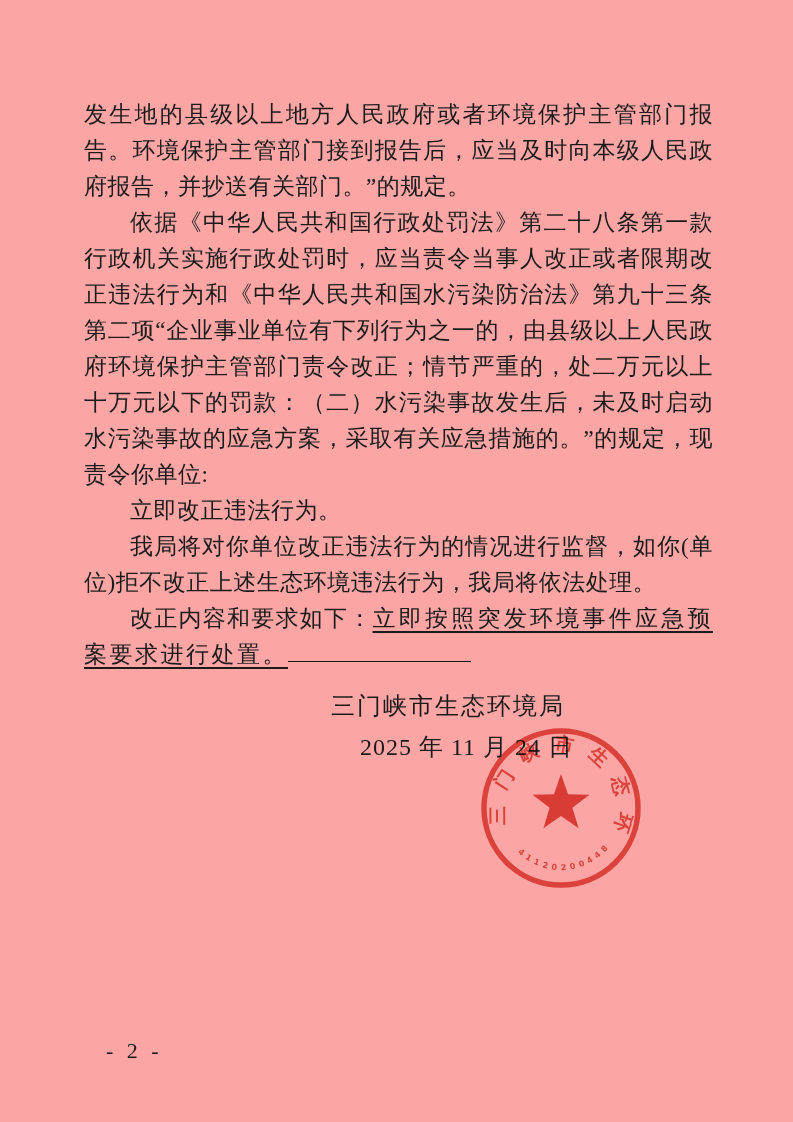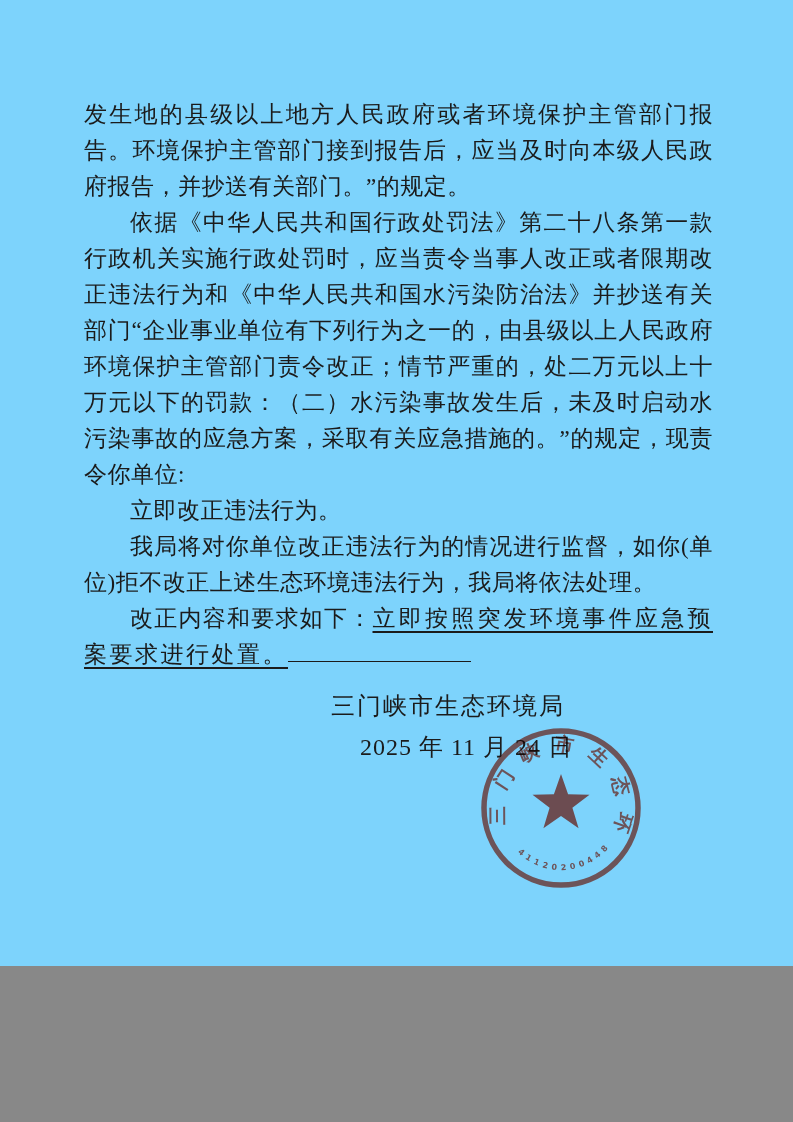--- a/index.html
+++ b/index.html
@@ -1,20 +1,20 @@
 <!DOCTYPE html>
 <html><head>
 <meta charset="utf-8">
 <style>
   html,body{margin:0;padding:0;background:#888;}
   .page{
     position:relative;
-    width:793px;height:966px;
+    width:793px;height:1122px;
     margin:0 auto;
-    background:#7dd3fc;
+    background:#fca5a5;
     overflow:hidden;
     font-family:"Liberation Serif","DejaVu Serif",serif;
     color:#1b1b1b;
   }
   .content{
     position:absolute;
     left:84px;top:97px;width:629px;
     font-size:23px;
     line-height:36px;
     text-align:justify;
@@ -72,21 +72,21 @@
     font-size:22px;letter-spacing:4px;
   }
 </style>
 </head>
 <body>
 
 <div class="page">
 
   <div class="content">
     <p class="noindent">发生地的县级以上地方人民政府或者环境保护主管部门报告。环境保护主管部门接到报告后，应当及时向本级人民政府报告，并抄送有关部门。”的规定。</p>
-    <p>依据《中华人民共和国行政处罚法》第二十八条第一款行政机关实施行政处罚时，应当责令当事人改正或者限期改正违法行为和《中华人民共和国水污染防治法》并抄送有关部门“企业事业单位有下列行为之一的，由县级以上人民政府环境保护主管部门责令改正；情节严重的，处二万元以上十万元以下的罚款：（二）水污染事故发生后，未及时启动水污染事故的应急方案，采取有关应急措施的。”的规定，现责令你单位:</p>
+    <p>依据《中华人民共和国行政处罚法》第二十八条第一款行政机关实施行政处罚时，应当责令当事人改正或者限期改正违法行为和《中华人民共和国水污染防治法》第九十三条第二项“企业事业单位有下列行为之一的，由县级以上人民政府环境保护主管部门责令改正；情节严重的，处二万元以上十万元以下的罚款：（二）水污染事故发生后，未及时启动水污染事故的应急方案，采取有关应急措施的。”的规定，现责令你单位:</p>
     <p>立即改正违法行为。</p>
     <p>我局将对你单位改正违法行为的情况进行监督，如你(单位)拒不改正上述生态环境违法行为，我局将依法处理。</p>
     <p><span>改正内容和要求如下：</span><span class="u">立即按照突发环境事件应急预案要求进行处置。</span><span class="u-blank"></span></p>
 
     <div class="sig-block">
       <p class="sig-authority">三门峡市生态环境局</p>
       <p class="sig-date">2025 年 11 月 24 日</p>
     </div>
   </div>
 

